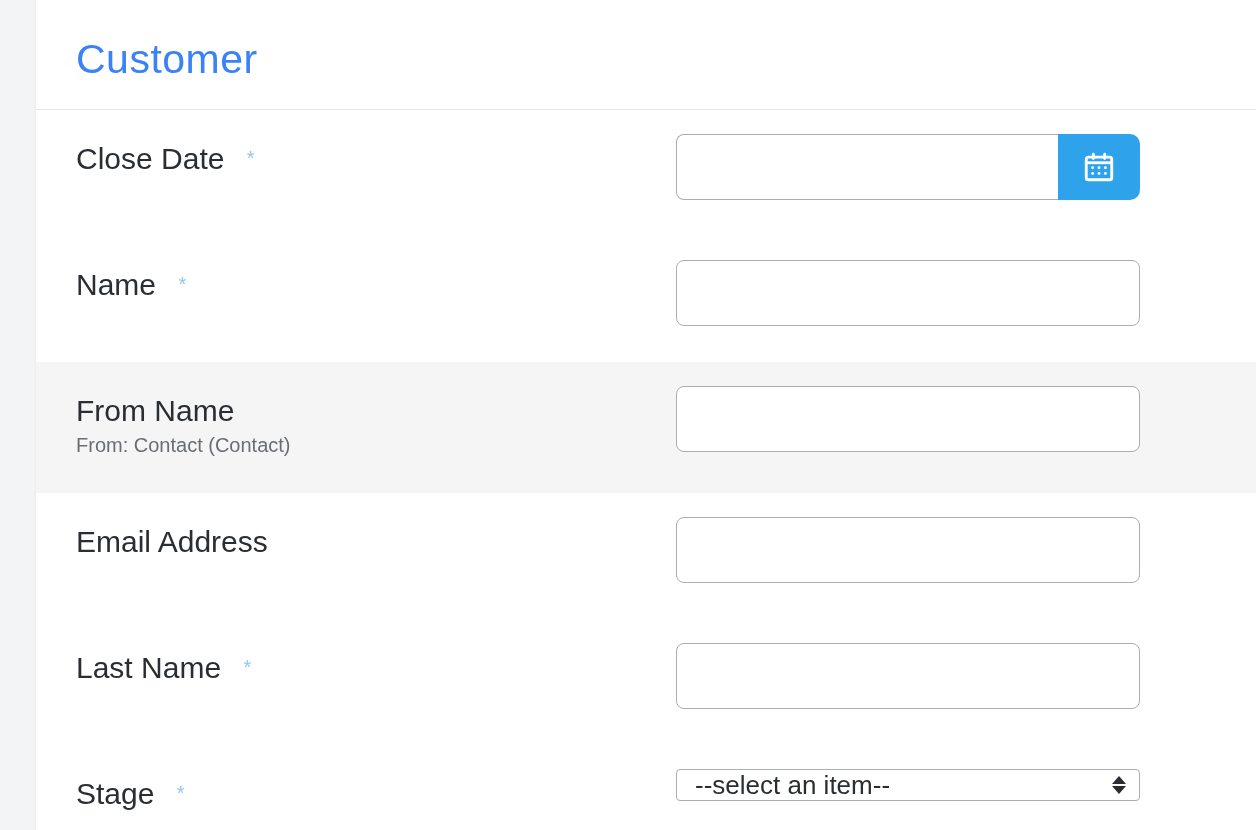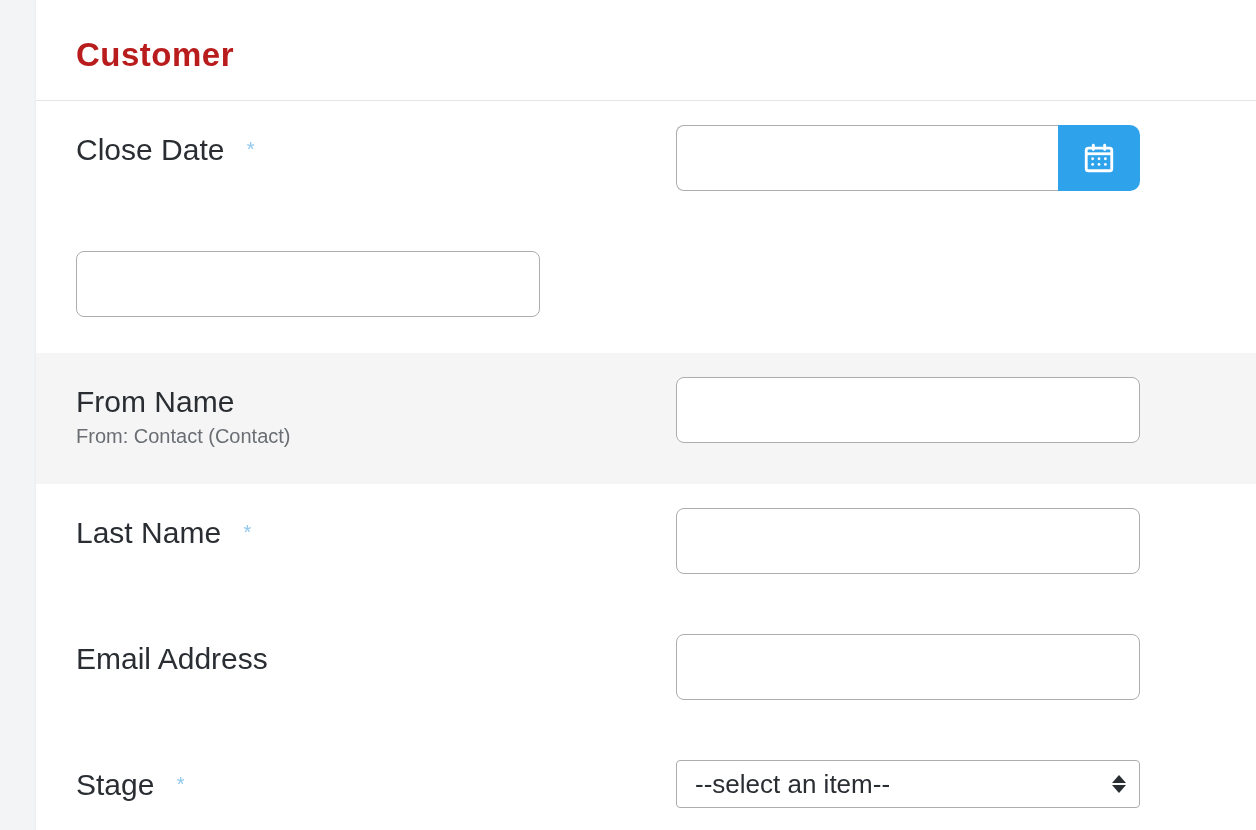--- a/index.html
+++ b/index.html
@@ -14,23 +14,23 @@
     margin-left: 36px;
     margin-top: 0;
     min-height: 830px;
     box-shadow: 0 1px 3px rgba(0,0,0,0.06);
   }
   .panel-header {
     padding: 36px 40px 26px 40px;
     border-bottom: 1px solid #e5e6e8;
   }
   .panel-title {
-    font-size: 33px;
-    font-weight: 700;
-    color: #b91c1c;
+    font-size: 41px;
+    font-weight: 400;
+    color: #3b82f6;
     letter-spacing: 0.5px;
   }
   .form-row {
     display: flex;
     align-items: flex-start;
     padding: 24px 40px 36px 40px;
   }
   .form-row.highlight {
     background: #f5f5f6;
   }
@@ -100,21 +100,21 @@
     justify-content: center;
     cursor: pointer;
   }
   .date-btn svg { display: block; }
   .select-wrap {
     position: relative;
     width: 100%;
   }
   .select-input {
     width: 100%;
-    height: 48px;
+    height: 32px;
     border: 1px solid #acadb0;
     border-radius: 4px;
     font-size: 26px;
     padding: 0 48px 0 18px;
     color: #2a2e33;
     background: #fff;
     appearance: none;
     -webkit-appearance: none;
     outline: none;
     cursor: pointer;
@@ -166,48 +166,52 @@
             <circle cx="7.5" cy="16.5" r="1" fill="#ffffff"></circle>
             <circle cx="12" cy="16.5" r="1" fill="#ffffff"></circle>
             <circle cx="16.5" cy="16.5" r="1" fill="#ffffff"></circle>
           </svg>
         </button>
       </div>
     </div>
   </div>
 
   <div class="form-row">
+    <div class="label-col">
+      <span class="label-text">Name</span>
+      <span class="req-star">*</span>
+    </div>
     <div class="input-col">
       <input type="text" class="text-input" value="" style="">
     </div>
   </div>
 
   <div class="form-row highlight">
     <div class="label-col">
       <span class="label-text">From Name</span>
       <div class="sub-label">From: Contact (Contact)</div>
     </div>
     <div class="input-col">
       <input type="text" class="text-input" value="" style="">
     </div>
   </div>
 
   <div class="form-row">
     <div class="label-col">
+      <span class="label-text">Email Address</span>
+    </div>
+    <div class="input-col">
+      <input type="text" class="text-input" value="" style="">
+    </div>
+  </div>
+
+  <div class="form-row">
+    <div class="label-col">
       <span class="label-text">Last Name</span>
       <span class="req-star">*</span>
-    </div>
-    <div class="input-col">
-      <input type="text" class="text-input" value="" style="">
-    </div>
-  </div>
-
-  <div class="form-row">
-    <div class="label-col">
-      <span class="label-text">Email Address</span>
     </div>
     <div class="input-col">
       <input type="text" class="text-input" value="" style="">
     </div>
   </div>
 
   <div class="form-row">
     <div class="label-col">
       <span class="label-text">Stage</span>
       <span class="req-star">*</span>

